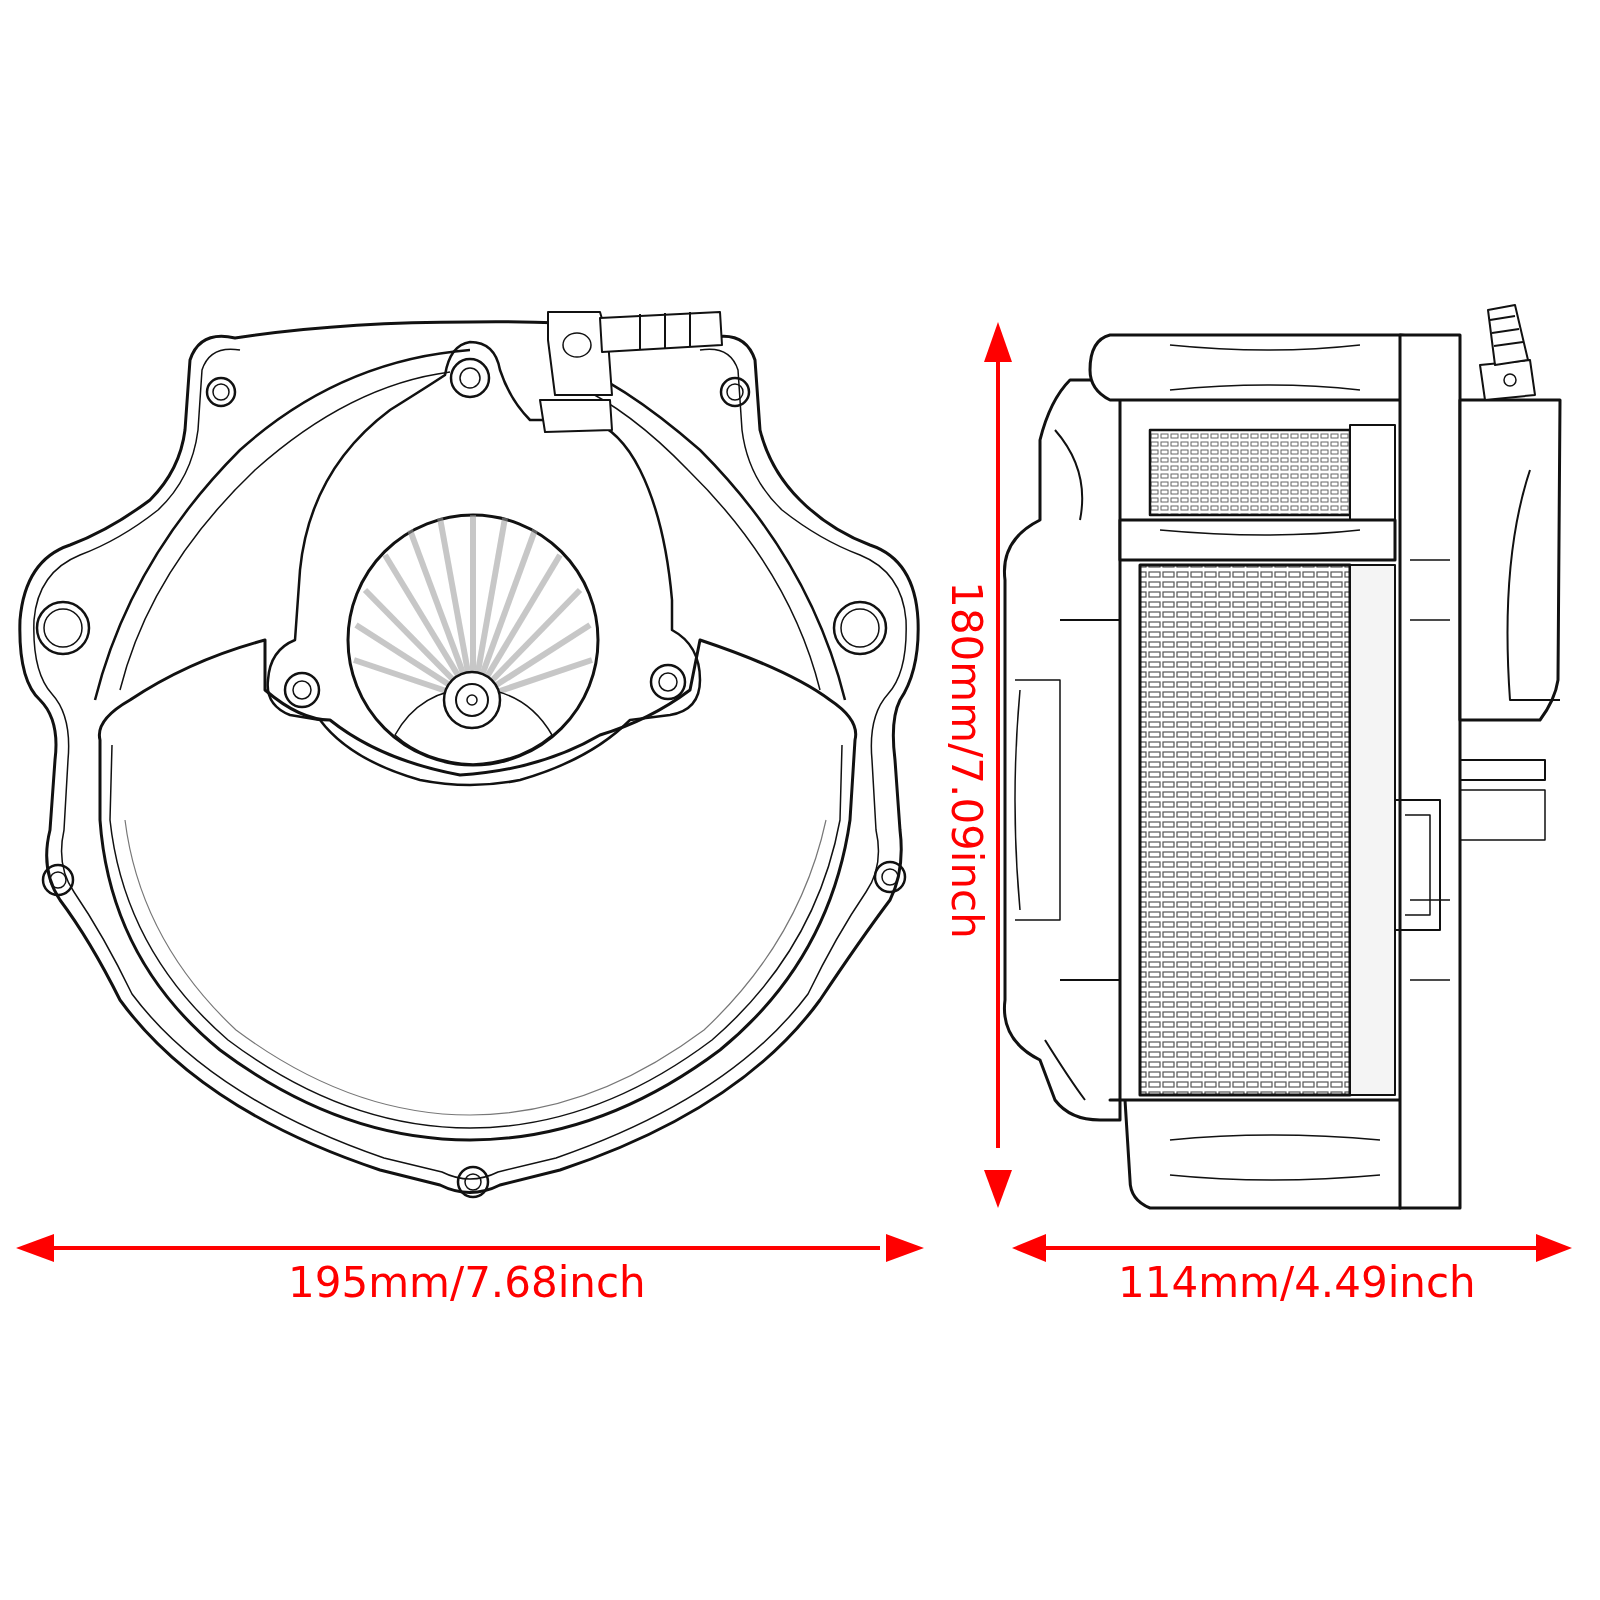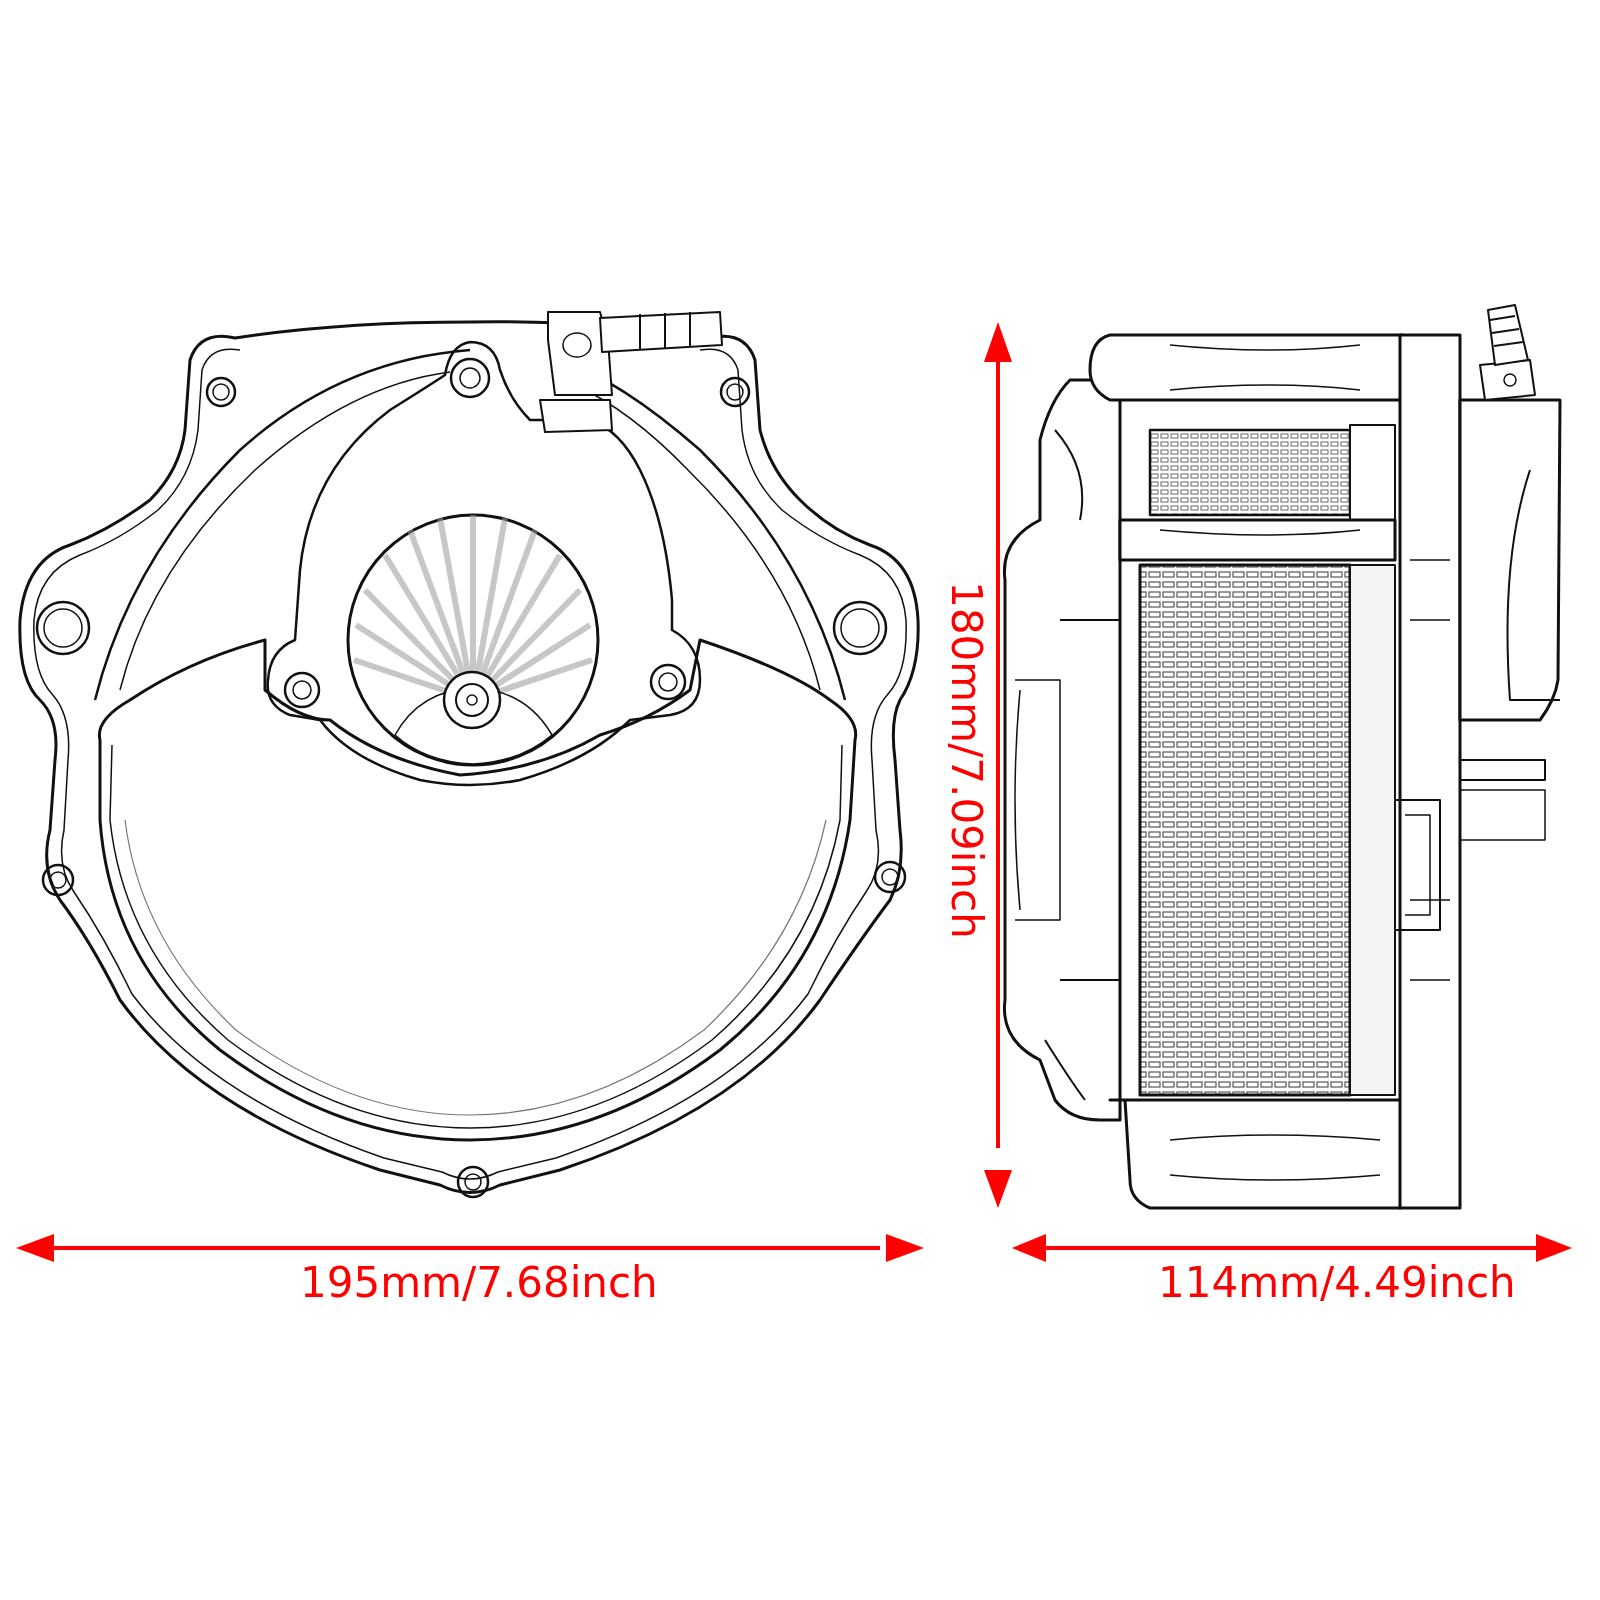--- a/index.html
+++ b/index.html
@@ -1,20 +1,20 @@
 <!DOCTYPE html>
 <html><head>
 <meta charset="utf-8">
 <style>
   html, body { margin: 0; padding: 0; background: #ffffff; }
   body { width: 1600px; height: 1600px; position: relative; overflow: hidden; font-family: "DejaVu Sans", sans-serif; }
   #canvas { position: absolute; left: 0; top: 0; width: 1600px; height: 1600px; }
   .dim-label { position: absolute; color: #ff0000; font-size: 42px; font-family: "DejaVu Sans", sans-serif; white-space: nowrap; line-height: 1; letter-spacing: 0px; }
-  #label-width-front { left: 300px; top: 1262px; }
-  #label-width-side { left: 1118px; top: 1262px; margin-left: 40px; }
+  #label-width-front { left: 288px; top: 1262px; }
+  #label-width-side { left: 1118px; top: 1262px; }
   #label-height { left: 966px; top: 760px; transform-origin: center center; transform: translate(-50%, -50%) rotate(90deg); }
 </style>
 </head>
 <body>
 
 <svg id="canvas" viewBox="0 0 1600 1600" xmlns="http://www.w3.org/2000/svg">
   <defs>
     <pattern id="mesh" width="14" height="10" patternUnits="userSpaceOnUse">
       <rect width="14" height="10" fill="#ffffff"></rect>
       <rect x="1" y="2" width="11" height="5" fill="none" stroke="#555" stroke-width="1.2"></rect>

